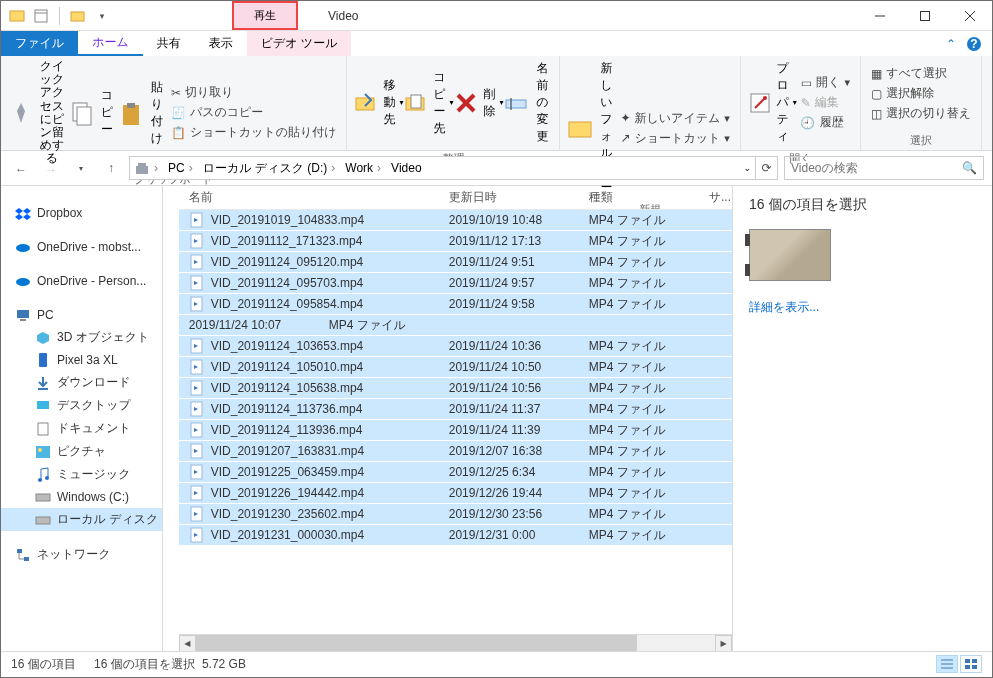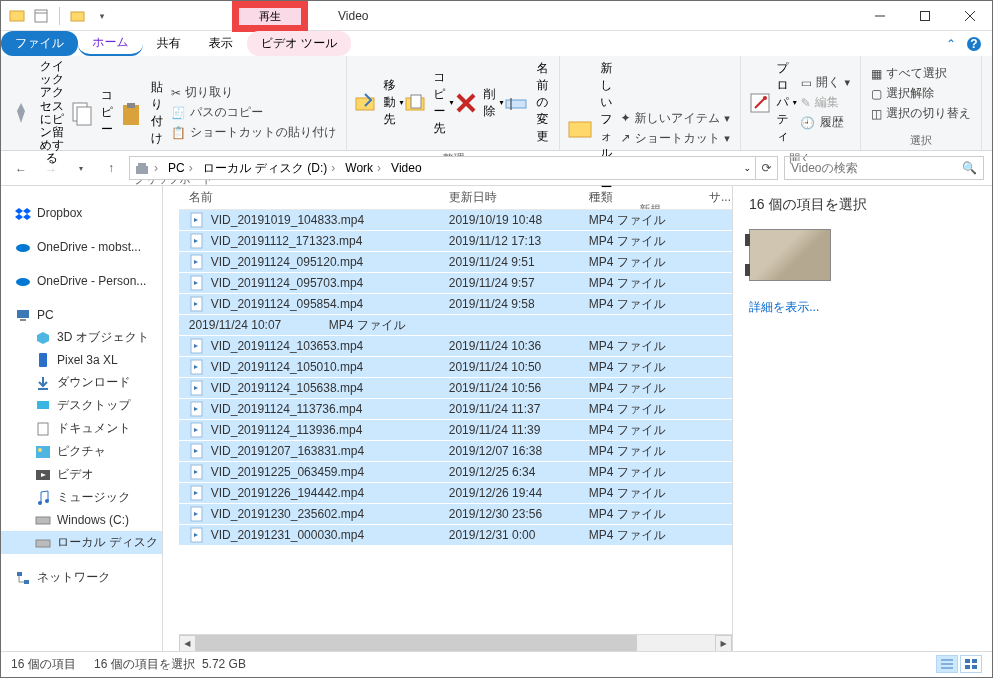--- a/index.html
+++ b/index.html
@@ -2,26 +2,26 @@
 <html><head>
 <meta charset="utf-8">
 <style>
 * { margin: 0; padding: 0; box-sizing: border-box; font-family: "Segoe UI", "Yu Gothic UI", Meiryo, sans-serif; font-size: 12px; }
 body { background: #fff; width: 993px; height: 678px; overflow: hidden; border: 1px solid #6d6d6d; }
 .titlebar { height: 30px; display: flex; align-items: stretch; background: #fff; border-bottom: 1px solid #e0e0e0; }
 .titlebar-left { display: flex; align-items: center; padding-left: 6px; gap: 4px; }
 .qat-icon { width: 20px; height: 20px; display: flex; align-items: center; justify-content: center; color: #555; }
 .qat-divider { width: 1px; height: 18px; background: #ccc; margin: 0 4px; }
 .titlebar-center { flex: 1; display: flex; align-items: stretch; }
-.ribbon-ctx-tab { background: #fbdae8; border: 7px solid #ef4444; padding: 1px 20px; font-size: 11px; display: flex; align-items: center; margin-left: 120px; height: 36px; align-self: flex-start; }
+.ribbon-ctx-tab { background: #fbdae8; border: 2px solid #ef4444; padding: 1px 20px; font-size: 11px; display: flex; align-items: center; margin-left: 120px; height: 36px; align-self: flex-start; }
 .title-text { font-size: 12px; color: #333; padding-left: 30px; display: flex; align-items: center; }
 .win-controls { display: flex; }
 .win-btn { width: 45px; display: flex; align-items: center; justify-content: center; color: #333; }
 .ribbon-tabs { height: 25px; display: flex; align-items: stretch; background: #fff; }
-.ribbon-tab { padding: 4px 14px; display: flex; align-items: center; font-size: 12px; border-radius: 12px; }
+.ribbon-tab { padding: 4px 14px; display: flex; align-items: center; font-size: 12px; }
 .ribbon-tab.file { background: #1979ca; color: #fff; }
 .ribbon-tab.active { border-bottom: 2px solid #1979ca; color: #6d28d9; }
 .ribbon-tab.ctx { background: #fde5ee; margin-left: 0; }
 .ribbon-help { margin-left: auto; display: flex; align-items: center; padding-right: 10px; gap: 10px; }
 .ribbon { height: 95px; background: #f5f6f7; border-bottom: 1px solid #dadada; display: flex; }
 .ribbon-group { border-right: 1px solid #e1e1e1; display: flex; flex-direction: column; }
 .ribbon-group-content { flex: 1; display: flex; align-items: center; padding: 4px 6px; }
 .ribbon-group-label { text-align: center; font-size: 11px; color: #666; padding: 2px 0; }
 .rib-big { display: flex; flex-direction: row; align-items: center; justify-content: center; width: 60px; font-size: 11px; text-align: center; gap: 2px; }
 .rib-big.narrow { width: 50px; }
@@ -427,29 +427,20 @@
         <span class="ni-icon">
           <svg width="16" height="14">
             <rect x="1" y="1" width="14" height="12" fill="#4db6e2"></rect>
             <circle cx="5" cy="5" r="2" fill="#ffd86b"></circle>
           </svg>
         </span>
         <span>ピクチャ</span>
       </div>
     <div class="nav-item indent">
         <span class="ni-icon">
-          <svg width="16" height="14">
-            <rect x="1" y="2" width="14" height="10" fill="#555"></rect>
-            <path d="M6 5 L11 7 L6 9 Z" fill="#fff"></path>
-          </svg>
-        </span>
-        <span>ビデオ</span>
-      </div>
-    <div class="nav-item indent">
-        <span class="ni-icon">
           <svg width="14" height="16">
             <path d="M5 2 L12 1 L12 11 M5 2 L5 13" stroke="#2a6fc9" fill="none"></path>
             <circle cx="4" cy="13" r="2" fill="#2a6fc9"></circle>
             <circle cx="11" cy="11" r="2" fill="#2a6fc9"></circle>
           </svg>
         </span>
         <span>ミュージック</span>
       </div>
     <div class="nav-item indent">
         <span class="ni-icon">

